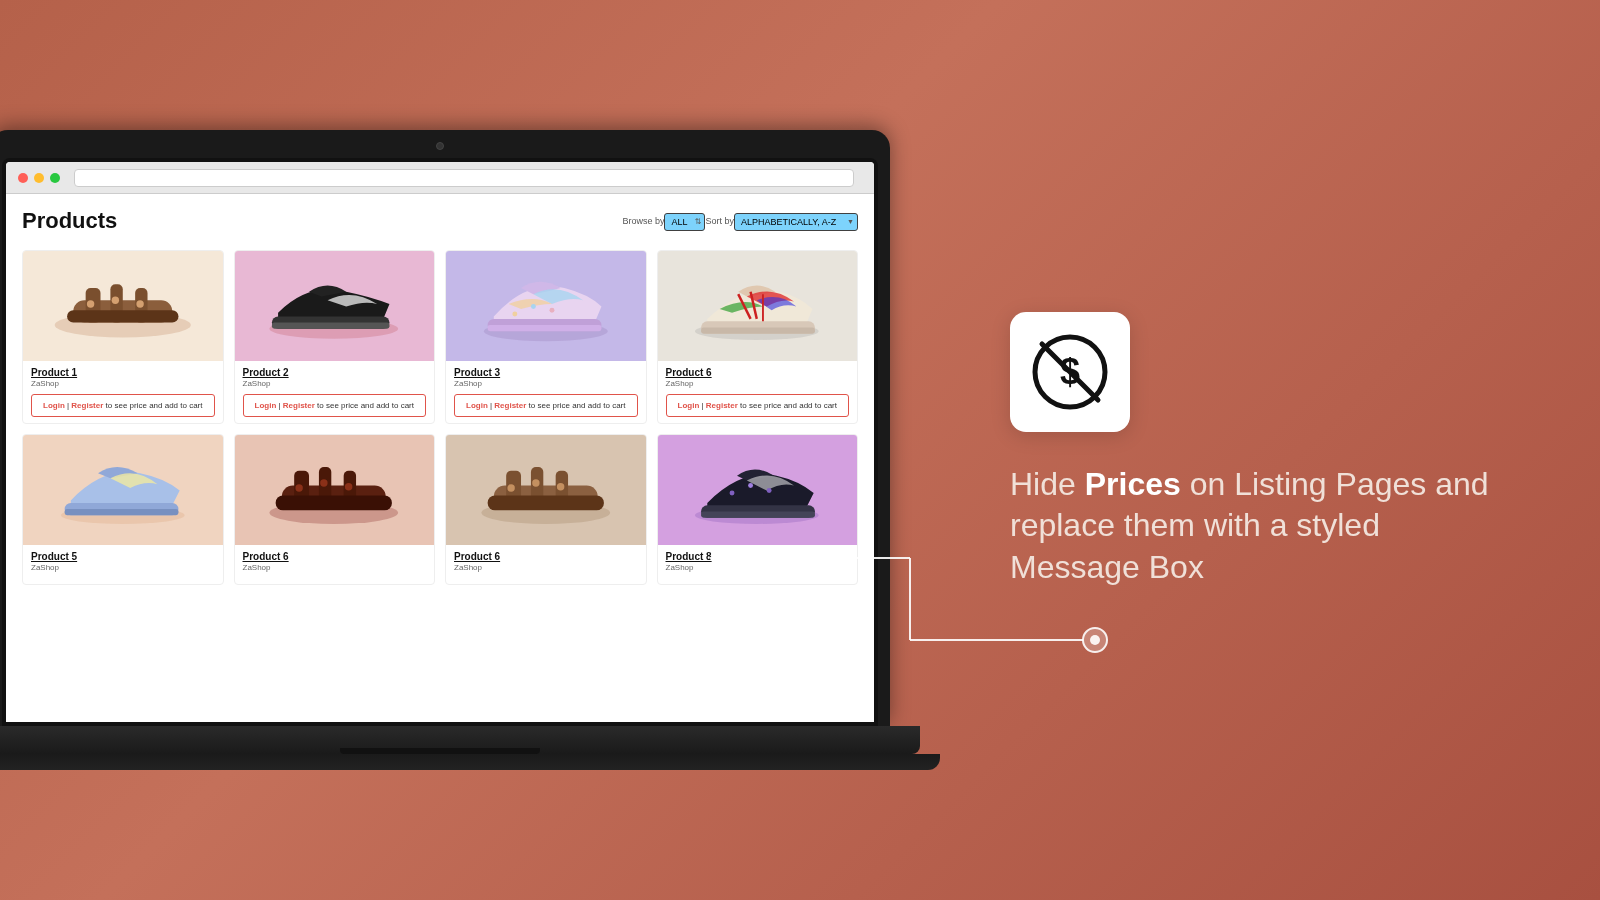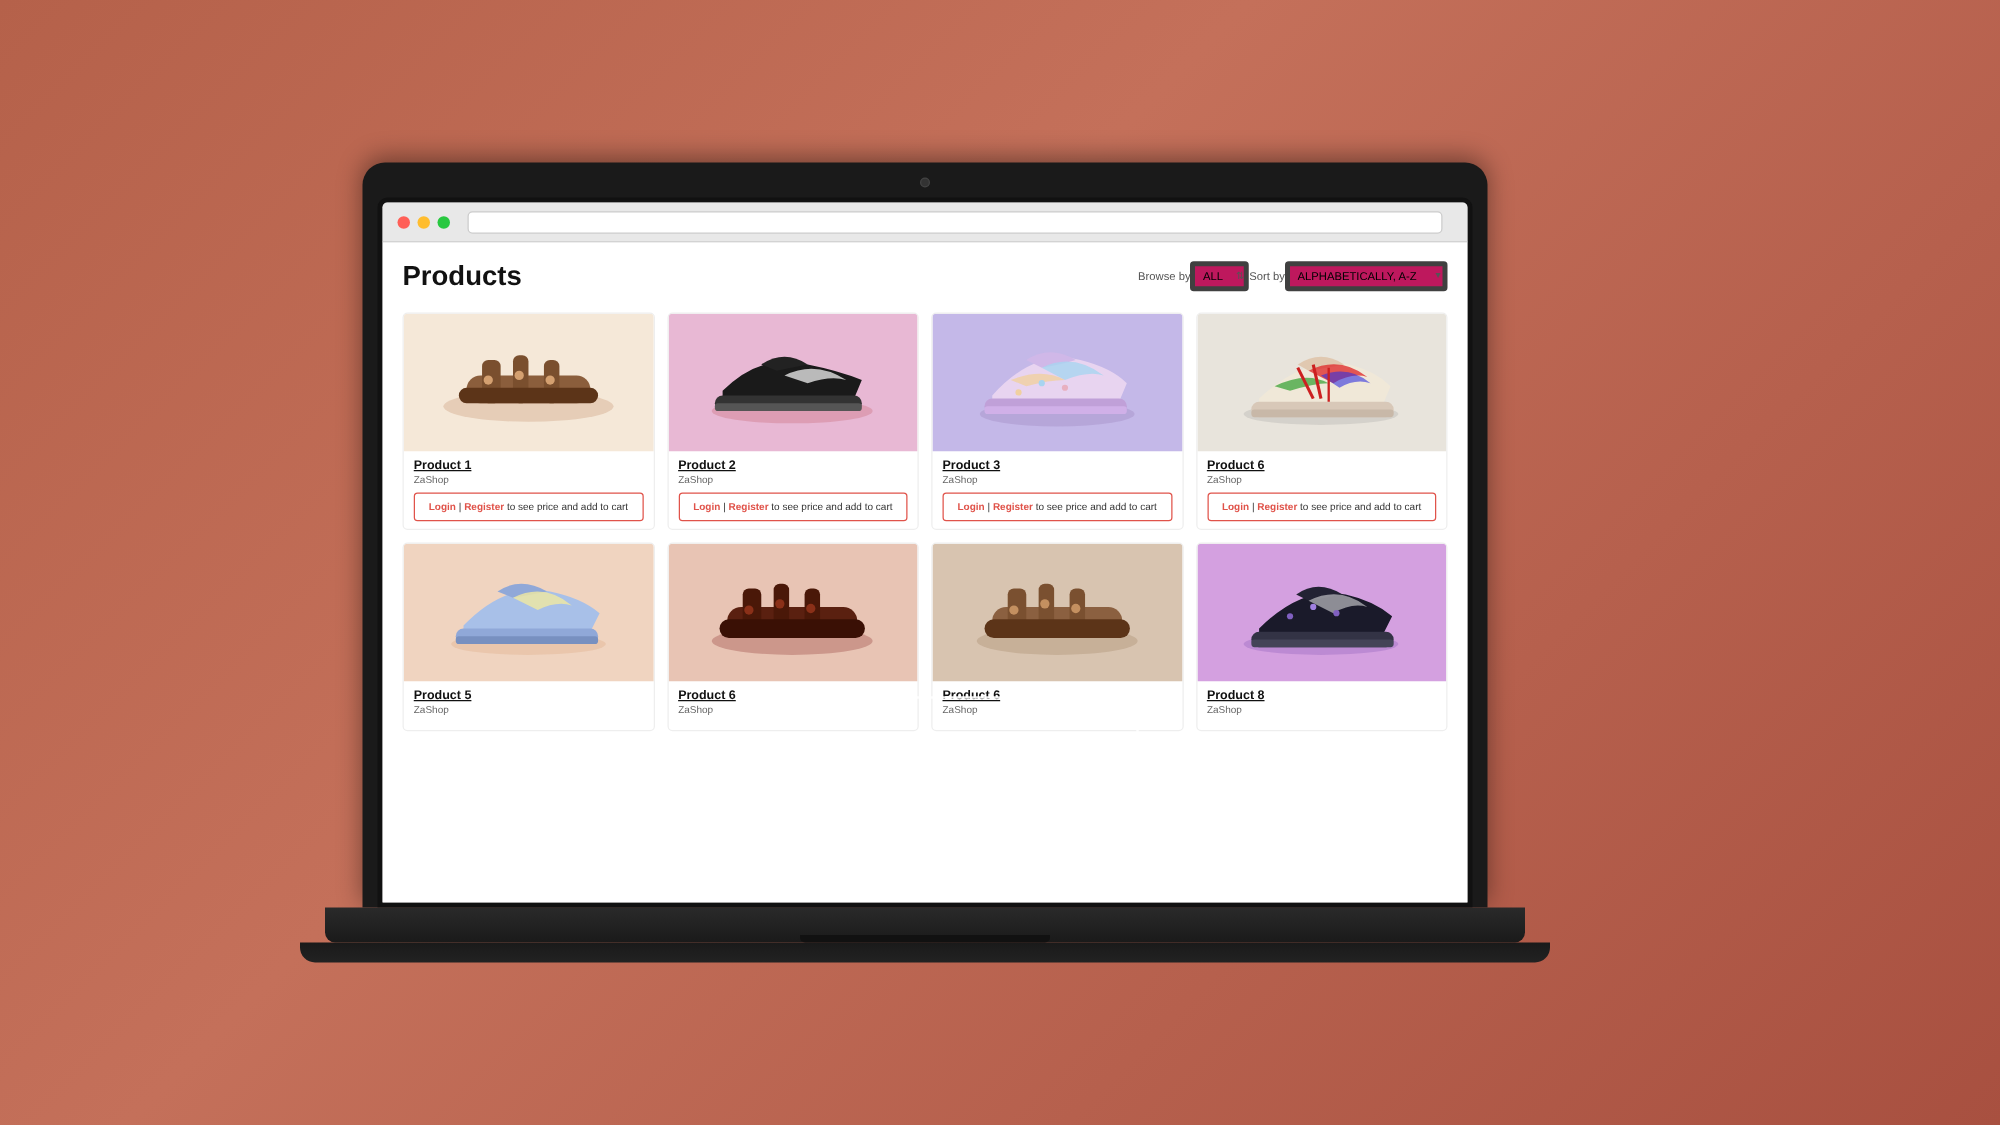--- a/index.html
+++ b/index.html
@@ -157,24 +157,24 @@
       gap: 0;
     }
 
     .filter-label {
       font-size: 9px;
       color: #555;
     }
 
     .filter-select {
       font-size: 9px;
-      border: 4px solid #404040;
+      border: 1px solid #404040;
       border-radius: 3px;
       padding: 3px 16px 3px 6px;
-      background: #be185d;
+      background: #7dd3fc;
       appearance: none;
       position: relative;
     }
 
     .select-wrapper {
       position: relative;
       display: inline-block;
     }
 
     .select-wrapper::after {
@@ -527,20 +527,36 @@
 
             </div>
           </div>
         </div>
       </div>
     </div>
     <div class="laptop-base"></div>
     <div class="laptop-keyboard"></div>
   </div>
 
+  <div class="annotation-panel">
+    <div class="icon-box">
+      <svg class="no-price-icon" viewBox="0 0 80 80" fill="none" xmlns="http://www.w3.org/2000/svg">
+
+        <circle cx="40" cy="40" r="35" stroke="#111" stroke-width="5" fill="none"></circle>
+
+        <text x="40" y="52" text-anchor="middle" font-size="36" font-weight="bold" fill="#111" font-family="sans-serif">$</text>
+
+        <line x1="12" y1="12" x2="68" y2="68" stroke="#111" stroke-width="5" stroke-linecap="round"></line>
+      </svg>
+    </div>
+
+    <div class="annotation-text">
+      <span>Hide </span><strong>Prices</strong><span> on Listing Pages and replace them with a styled Message Box</span>
+    </div>
+  </div>
 
   <div style="position:absolute; top:0; left:0; width:100%; height:100%; pointer-events:none;">
     <svg width="1600" height="900" style="position:absolute;top:0;left:0;">
 
       <line x1="710" y1="558" x2="910" y2="558" stroke="white" stroke-width="2" opacity="0.9"></line>
       <line x1="910" y1="558" x2="910" y2="640" stroke="white" stroke-width="2" opacity="0.9"></line>
       <circle cx="1095" cy="640" r="12" stroke="white" stroke-width="2" fill="rgba(255,255,255,0.25)" opacity="0.9"></circle>
       <circle cx="1095" cy="640" r="5" fill="white" opacity="0.9"></circle>
       <line x1="910" y1="640" x2="1083" y2="640" stroke="white" stroke-width="2" opacity="0.9"></line>
     </svg>

